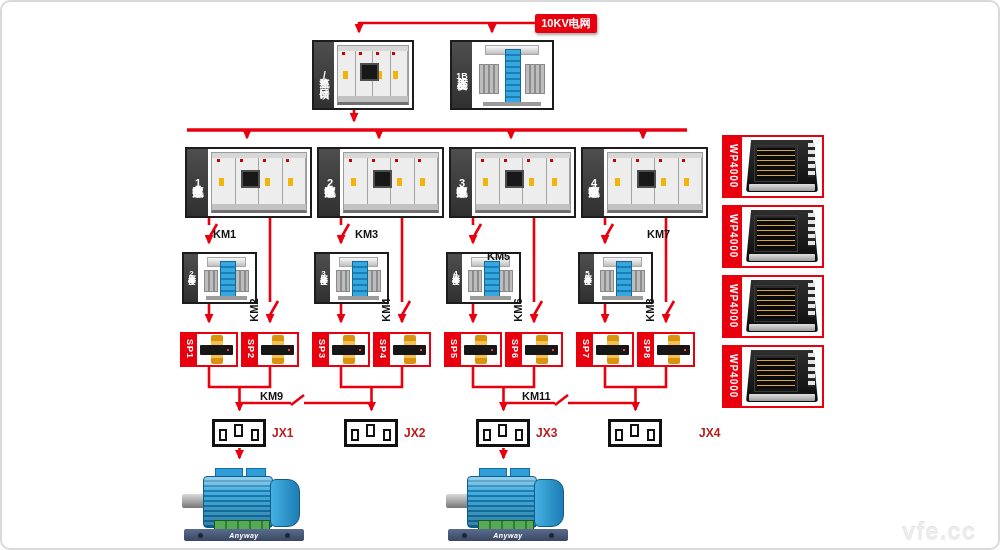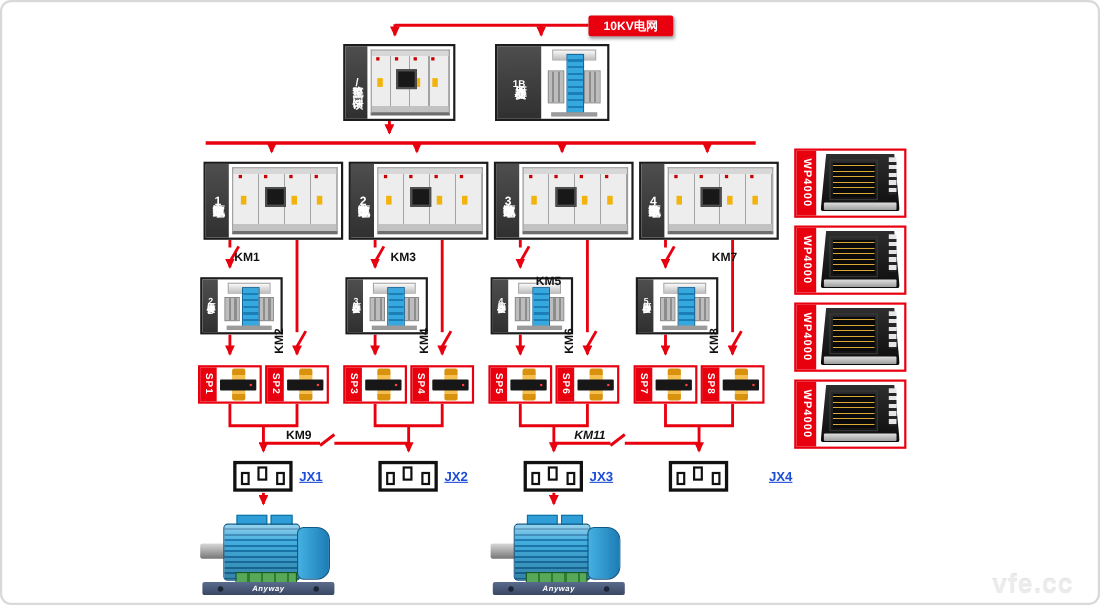--- a/index.html
+++ b/index.html
@@ -50,21 +50,21 @@
 
   
   .jx{position:absolute;z-index:2;width:54px;height:28px;border:3px solid #111;background:#fff;box-sizing:border-box;}
   .slot{position:absolute;width:8px;height:12px;border:2px solid #111;background:#fff;box-sizing:border-box;}
   .slot.m{left:calc(50% - 5px);top:2px;height:13px;width:9px;}
   .slot.a{left:4px;top:7px;} .slot.b{right:4px;top:7px;}
 
   
   .km{position:absolute;z-index:3;font-weight:bold;font-size:11px;color:#111;white-space:nowrap;}
   .km.vert{width:30px;height:12px;text-align:center;transform:rotate(-90deg);transform-origin:center;}
-  .jxl{position:absolute;z-index:3;font-weight:bold;font-size:12px;color:#1d4ed8;text-decoration:underline;}
+  .jxl{position:absolute;z-index:3;font-weight:bold;font-size:12px;color:#b91c1c;}
   .tag{position:absolute;z-index:3;background:#e8000f;color:#fff;font-weight:bold;font-size:11px;
     display:flex;align-items:center;justify-content:center;border-radius:2px;box-shadow:1px 2px 3px rgba(0,0,0,.35);}
 
   
   .motor{position:absolute;z-index:2;width:124px;height:76px;}
   .m-shaft{position:absolute;left:0;top:28px;width:24px;height:14px;border-radius:2px;
     background:linear-gradient(180deg,#d9d9d9,#767676);}
   .m-jbox{position:absolute;left:33px;top:2px;width:26px;height:10px;background:#2f9ed8;border:1px solid #1470a2;}
   .m-jbox2{position:absolute;left:64px;top:2px;width:18px;height:10px;background:#2f9ed8;border:1px solid #1470a2;}
   .m-body{position:absolute;left:21px;top:10px;width:68px;height:50px;border:1px solid #125a86;border-radius:4px;
@@ -169,31 +169,31 @@
         <path d="M302,401 H369.5"></path>
       <path d="M501.5,401 H553"></path>
         <path d="M553,403 L566,393"></path>
         <path d="M566,401 H633.5"></path>
 
       <path d="M237.5,446 V456" marker-end="url(#arr)"></path>
       <path d="M501.5,446 V456" marker-end="url(#arr)"></path>
     </g>
   </svg>
 
-  <div class="tag" style="left:533px;top:12px;width:77px;height:19px;">10KV电网</div>
+  <div class="tag" style="left:533px;top:12px;width:62px;height:19px;">10KV电网</div>
 
   <div class="u" style="left:310px;top:38px;width:102px;height:70px;">
     <div class="ustrip" style="width:20px;font-size:10px;">
       <span class="vcjk">整流/回馈</span>
     </div>
     <div class="cab"></div>
   </div>
 
   <div class="u" style="left:448px;top:38px;width:104px;height:70px;">
-    <div class="ustrip" style="width:40px;font-size:11px;flex-direction:column;gap:1px;">
+    <div class="ustrip" style="width:20px;font-size:11px;flex-direction:column;gap:1px;">
       <span class="vcjk">变压器</span>
       <span style="font-size:9px;">1B</span>
     </div>
     <div class="tx">
       <div class="tx-top"></div>
       <div class="tx-rad l"></div>
       <div class="tx-rad r"></div>
       <div class="tx-core"></div>
       <div class="tx-base"></div>
     </div>
@@ -350,21 +350,21 @@
       <div class="sp-strip">
         <span class="vlat">SP8</span>
       </div>
       <div class="sp-g">
         <div class="sp-clamp"></div>
         <div class="sp-bar"></div>
       </div>
     </div>
 
   <div class="km" style="left:258px;top:388px;">KM9</div>
-  <div class="km" style="left:520px;top:388px;font-style:italic;">KM11</div>
+  <div class="km" style="left:520px;top:388px;">KM11</div>
 
   <div class="jx" style="left:210px;top:417px;">
       <span class="slot m"></span>
       <span class="slot a"></span>
       <span class="slot b"></span>
     </div>
   <div class="jx" style="left:342px;top:417px;">
       <span class="slot m"></span>
       <span class="slot a"></span>
       <span class="slot b"></span>

